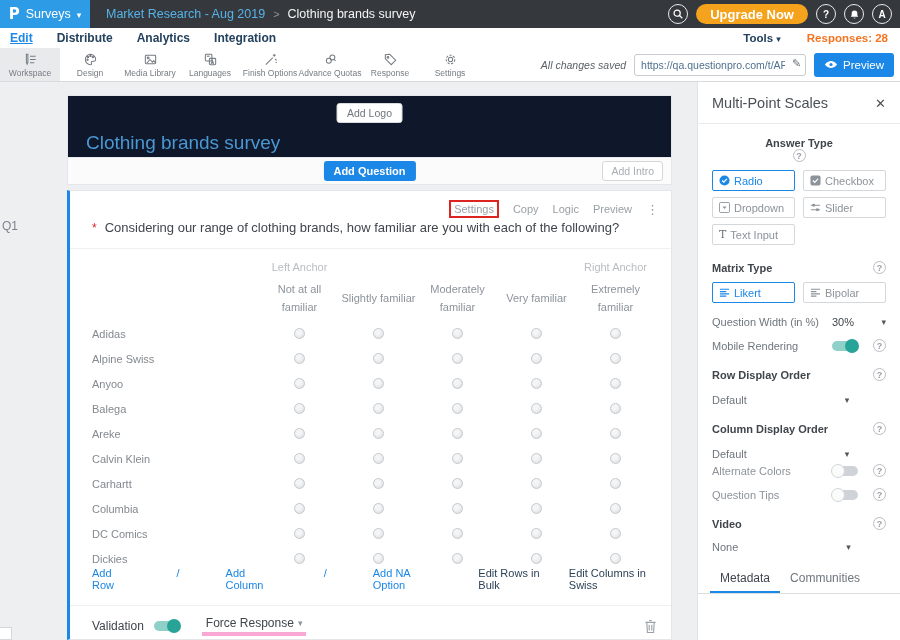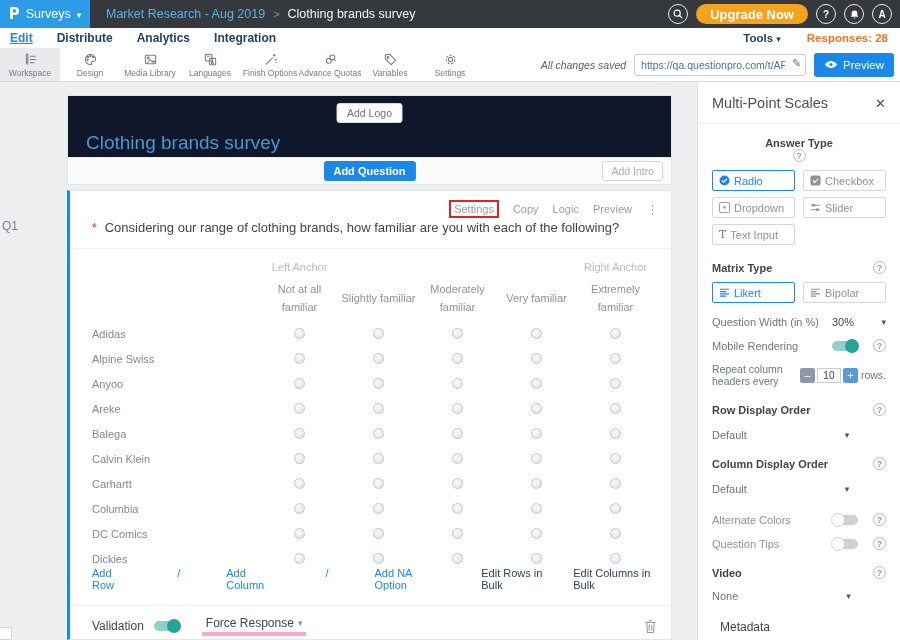--- a/index.html
+++ b/index.html
@@ -208,21 +208,21 @@
         <circle cx="10" cy="5.8" r="2.6"></circle>
         <path d="M12 8l1.5 1.5"></path>
       </svg>
     <span class="lbl">Advance Quotas</span>
   </div>
   <div class="tool-item">
     <svg viewBox="0 0 16 16">
         <path d="M2.5 3v4.2l6.3 6.3 4.7-4.7-6.3-6.3z"></path>
         <circle cx="5.3" cy="5.8" r=".9"></circle>
       </svg>
-    <span class="lbl">Variables</span>
+    <span class="lbl">Response</span>
   </div>
   <div class="tool-item">
     <svg viewBox="0 0 16 16">
         <circle cx="8" cy="8" r="2.3"></circle>
         <circle cx="8" cy="8" r="4.6" stroke-dasharray="2.4 1.6"></circle>
       </svg>
     <span class="lbl">Settings</span>
   </div>
   <div class="toolbar-right">
     <span class="saved">All changes saved</span>
@@ -330,39 +330,39 @@
           <span class="radio"></span>
         </div>
       <div class="mcell">
           <span class="radio"></span>
         </div>
       <div class="mcell">
           <span class="radio"></span>
         </div>
     </div>
     <div class="mrow data-row">
+      <div class="mlabel">Balega</div>
+      <div class="mcell">
+          <span class="radio"></span>
+        </div>
+      <div class="mcell">
+          <span class="radio"></span>
+        </div>
+      <div class="mcell">
+          <span class="radio"></span>
+        </div>
+      <div class="mcell">
+          <span class="radio"></span>
+        </div>
+      <div class="mcell">
+          <span class="radio"></span>
+        </div>
+    </div>
+    <div class="mrow data-row">
       <div class="mlabel">Areke</div>
-      <div class="mcell">
-          <span class="radio"></span>
-        </div>
-      <div class="mcell">
-          <span class="radio"></span>
-        </div>
-      <div class="mcell">
-          <span class="radio"></span>
-        </div>
-      <div class="mcell">
-          <span class="radio"></span>
-        </div>
-      <div class="mcell">
-          <span class="radio"></span>
-        </div>
-    </div>
-    <div class="mrow data-row">
-      <div class="mlabel">Balega</div>
       <div class="mcell">
           <span class="radio"></span>
         </div>
       <div class="mcell">
           <span class="radio"></span>
         </div>
       <div class="mcell">
           <span class="radio"></span>
         </div>
       <div class="mcell">
@@ -465,21 +465,21 @@
   </div>
 
   <div class="links-row">
     <span class="blue-link">Add Row</span>
       <span class="link-sep"> / </span>
       <span class="blue-link">Add Column</span>
       <span class="link-sep"> / </span>
       <span class="blue-link">Add NA Option</span>
     <span class="bulk">
       <span>Edit Rows in Bulk</span>
-      <span>Edit Columns in Bulk</span>
+      <span>Edit Columns in Swiss</span>
     </span>
   </div>
   <div class="q-div2"></div>
   <div class="validation-row">
     <span>Validation</span>
     <span class="toggle on">
         <span class="knob"></span>
       </span>
     <span class="force">
       <span>Force Response</span>
@@ -566,49 +566,40 @@
   </div>
 
   <div class="sb-row" style="margin-top:11px;">
     <span style="width:120px;">Mobile Rendering</span>
     <span class="toggle on">
         <span class="knob"></span>
       </span>
     <span class="help" style="margin-left:auto;">?</span>
   </div>
 
-  <div class="sb-row" style="margin-top:11px; font-size:10.5px; gap:3px;">
-    <span>Repeat column headers every</span>
-    <span class="stepper">
-      <button class="step-btn step-minus">–</button>
-      <span class="step-val">10</span>
-      <button class="step-btn step-plus">+</button>
-    </span>
-    <span>rows.</span>
-  </div>
 
   <div class="sb-head" style="margin-top:16px;">
     <span>Row Display Order</span>
     <span class="help">?</span>
   </div>
   <div class="sb-row" style="margin-top:13px;">
     <span>Default</span>
     <span class="caret" style="margin-left:98px;">▾</span>
   </div>
 
   <div class="sb-head" style="margin-top:16px;">
     <span>Column Display Order</span>
     <span class="help">?</span>
   </div>
   <div class="sb-row" style="margin-top:13px;">
     <span>Default</span>
     <span class="caret" style="margin-left:98px;">▾</span>
   </div>
 
-  <div class="sb-row" style="margin-top:18px; color:#8d939a;">
+  <div class="sb-row" style="margin-top:4px; color:#8d939a;">
     <span style="width:120px;">Alternate Colors</span>
     <span class="toggle off">
         <span class="knob"></span>
       </span>
     <span class="help" style="margin-left:auto;">?</span>
   </div>
   <div class="sb-row" style="margin-top:11px; color:#8d939a;">
     <span style="width:120px;">Question Tips</span>
     <span class="toggle off">
         <span class="knob"></span>
@@ -620,17 +611,18 @@
     <span>Video</span>
     <span class="help">?</span>
   </div>
   <div class="sb-row" style="margin-top:11px;">
     <span>None</span>
     <span class="caret" style="margin-left:108px;">▾</span>
   </div>
 
   <div class="sb-tabs">
     <span class="sb-tab active">Metadata</span>
+    <span class="sb-tab">Communities</span>
   </div>
 
 </div>
 
 <div class="corner-box"></div>
 
 </body></html>

